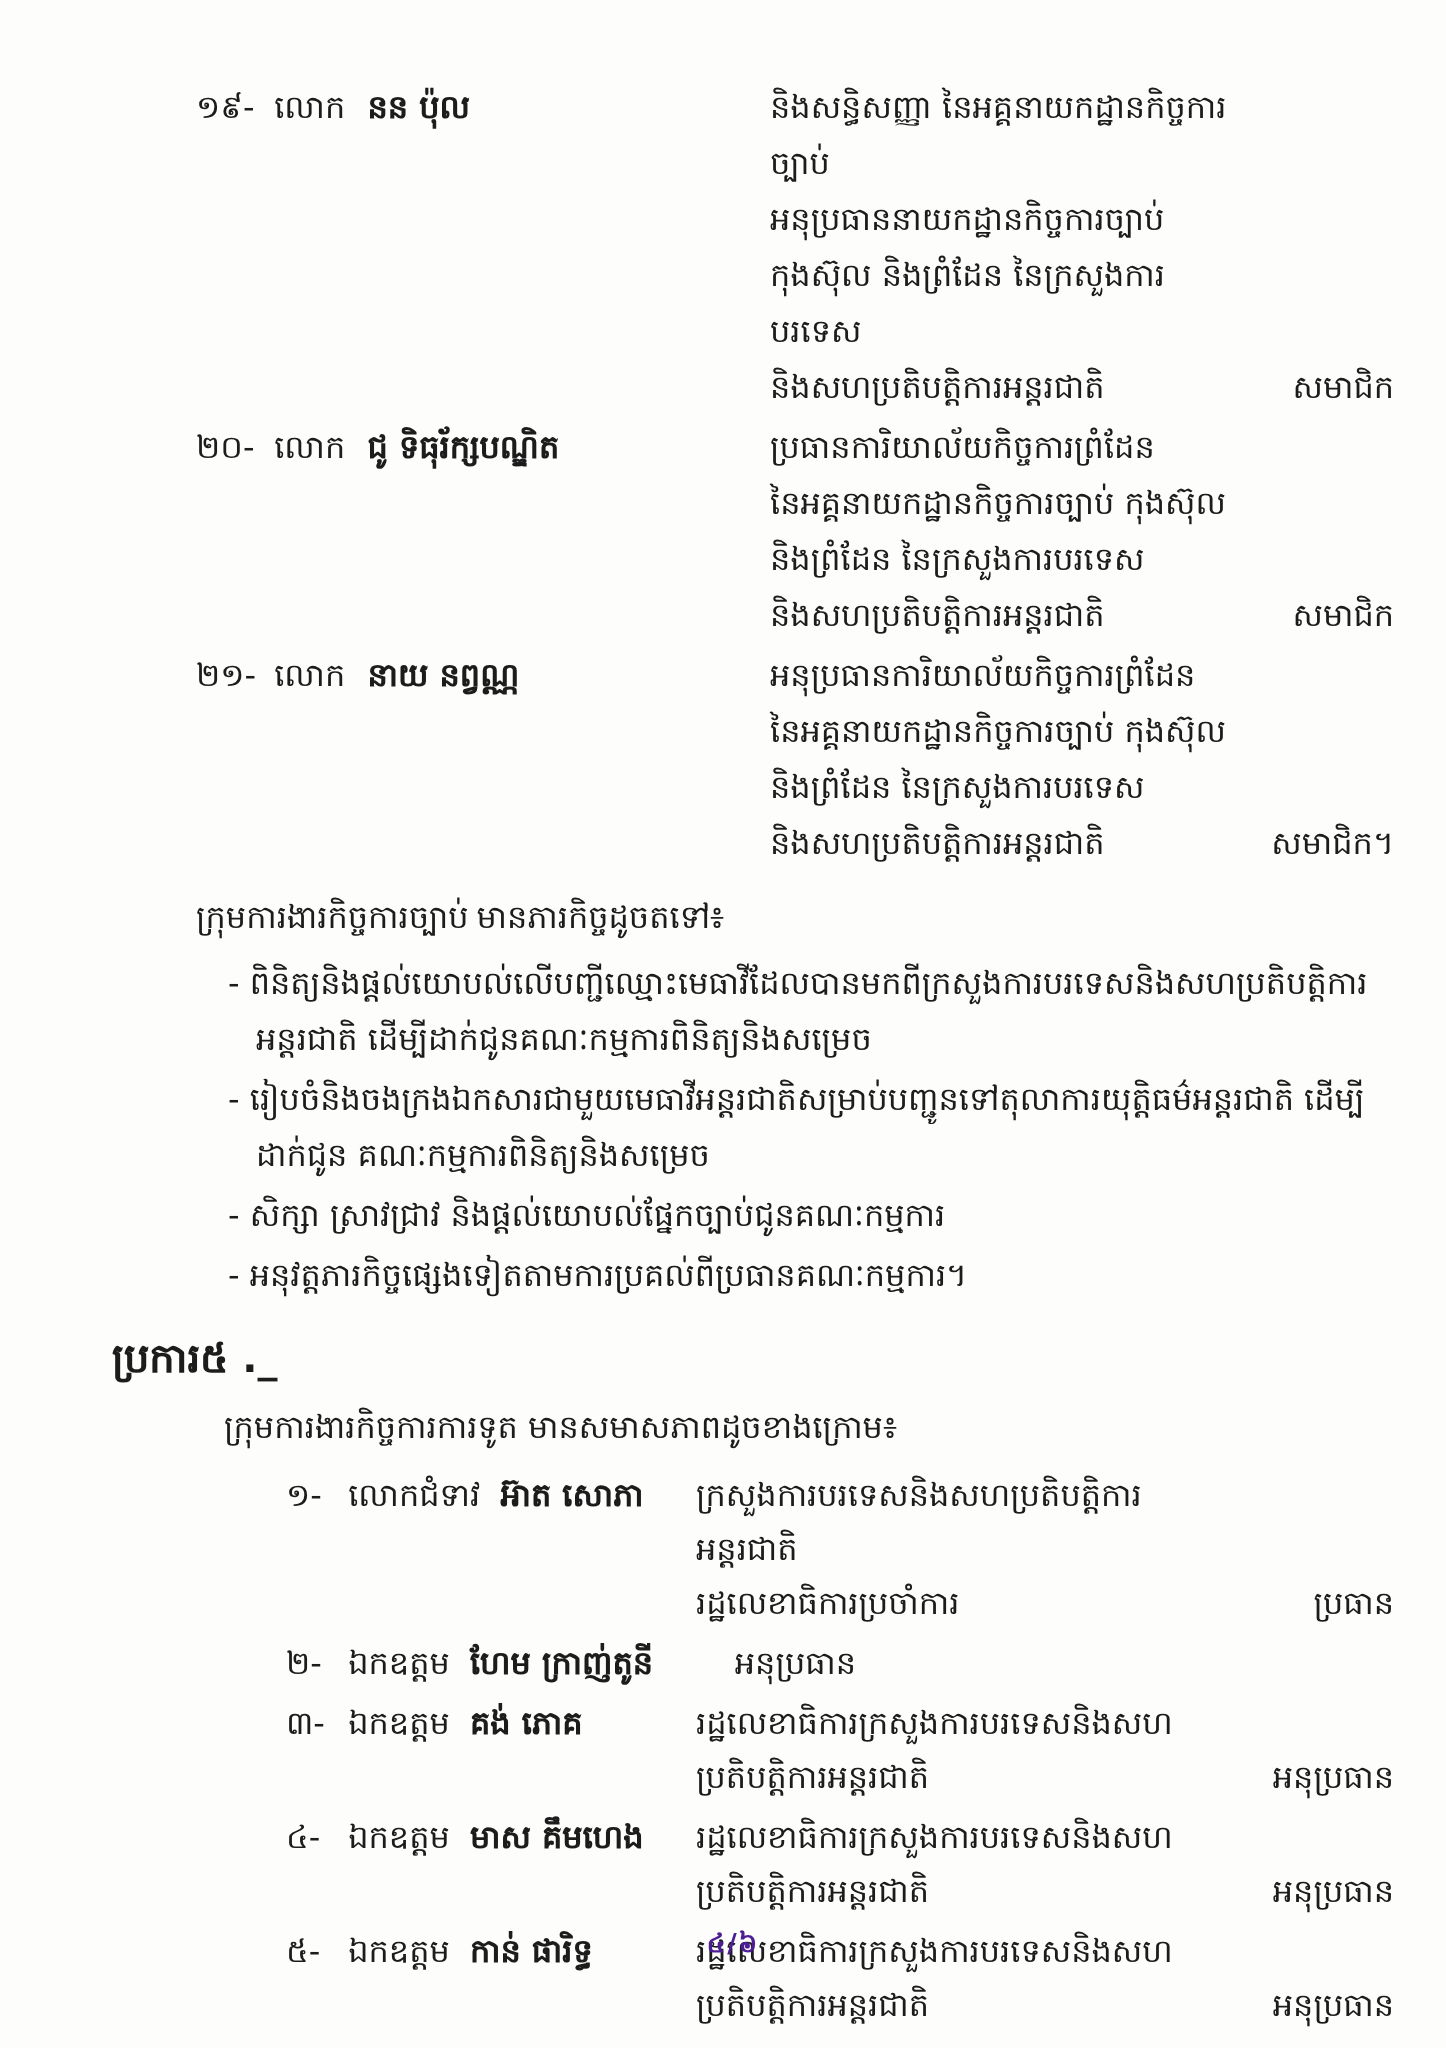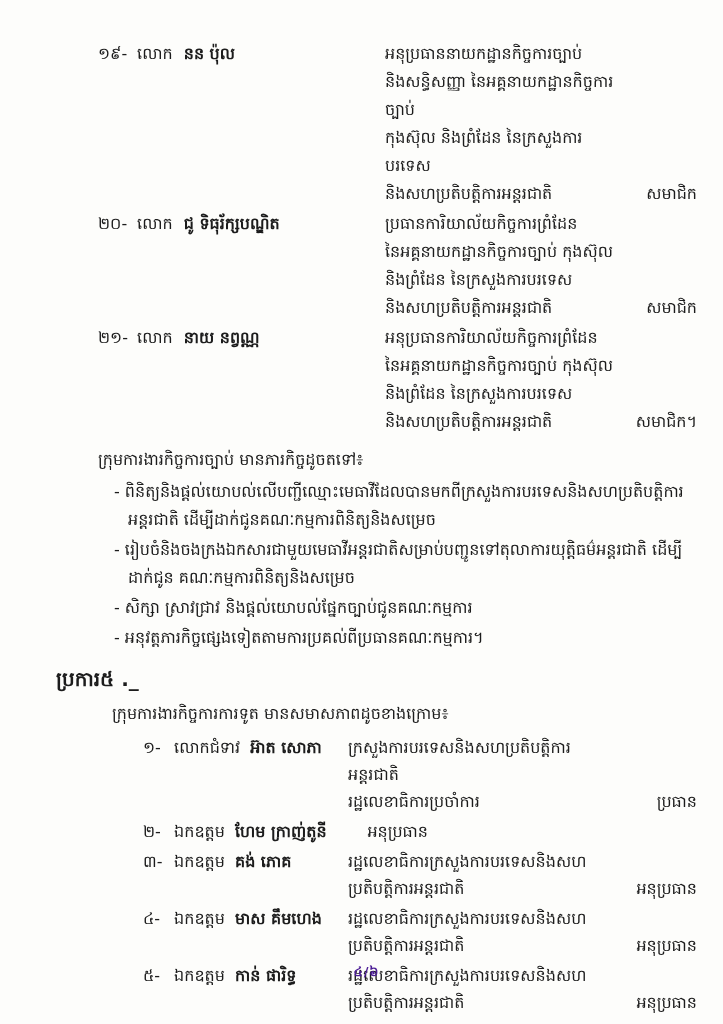--- a/index.html
+++ b/index.html
@@ -17,21 +17,21 @@
   }
   
   .m-row{display:flex;align-items:flex-start;margin:0 26px 2px 98px;line-height:28px;}
   .m-left{width:287px;flex:0 0 287px;}
   .m-no{display:inline-block;min-width:34px;}
   .m-hon{margin-right:6px;}
   .m-name{font-weight:bold;}
   .m-mid{flex:1 1 auto;}
   .m-role{flex:0 0 70px;text-align:right;align-self:flex-end;}
   
-  .tasks-intro{margin:10px 26px 4px 98px;line-height:28px;}
+  .tasks-intro{margin:10px 26px 4px 98px;line-height:28px;font-family:Liberation Serif, serif;}
   .bullets{margin:0 26px 0 98px;}
   .bullet{padding-left:30px;text-indent:-14px;line-height:28px;margin-bottom:2px;}
   
   .article-heading{margin:14px 26px 8px 56px;font-weight:bold;font-size:20px;line-height:26px;}
   .article-intro{margin:0 26px 6px 112px;line-height:28px;}
   
   .d-row{display:flex;align-items:flex-start;margin:0 26px 3px 95px;line-height:27px;}
   .d-left{width:205px;flex:0 0 205px;margin-left:48px;}
   .d-no{display:inline-block;min-width:26px;}
   .d-hon{margin-right:5px;}
@@ -51,22 +51,22 @@
 
   <div>
 
     <div class="m-row">
       <div class="m-left">
         <span class="m-no">១៩-</span>
         <span class="m-hon">លោក</span>
         <span class="m-name">នន ប៉ុល</span>
       </div>
       <div class="m-mid">
+        <div>និងសន្ធិសញ្ញា នៃអគ្គនាយកដ្ឋានកិច្ចការច្បាប់</div>
         <div>អនុប្រធាននាយកដ្ឋានកិច្ចការច្បាប់</div>
-        <div>និងសន្ធិសញ្ញា នៃអគ្គនាយកដ្ឋានកិច្ចការច្បាប់</div>
         <div>កុងស៊ុល និងព្រំដែន នៃក្រសួងការបរទេស</div>
         <div>និងសហប្រតិបត្តិការអន្តរជាតិ</div>
       </div>
       <div class="m-role">សមាជិក</div>
     </div>
 
     <div class="m-row">
       <div class="m-left">
         <span class="m-no">២០-</span>
         <span class="m-hon">លោក</span>

